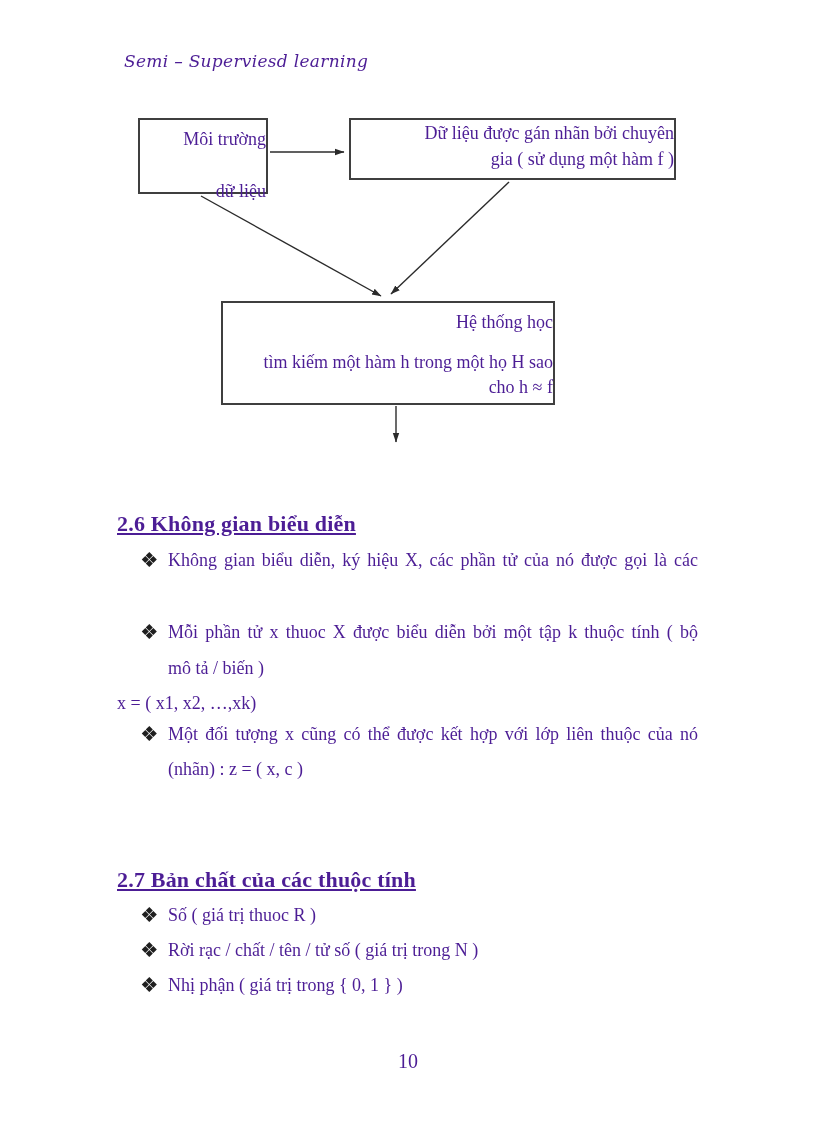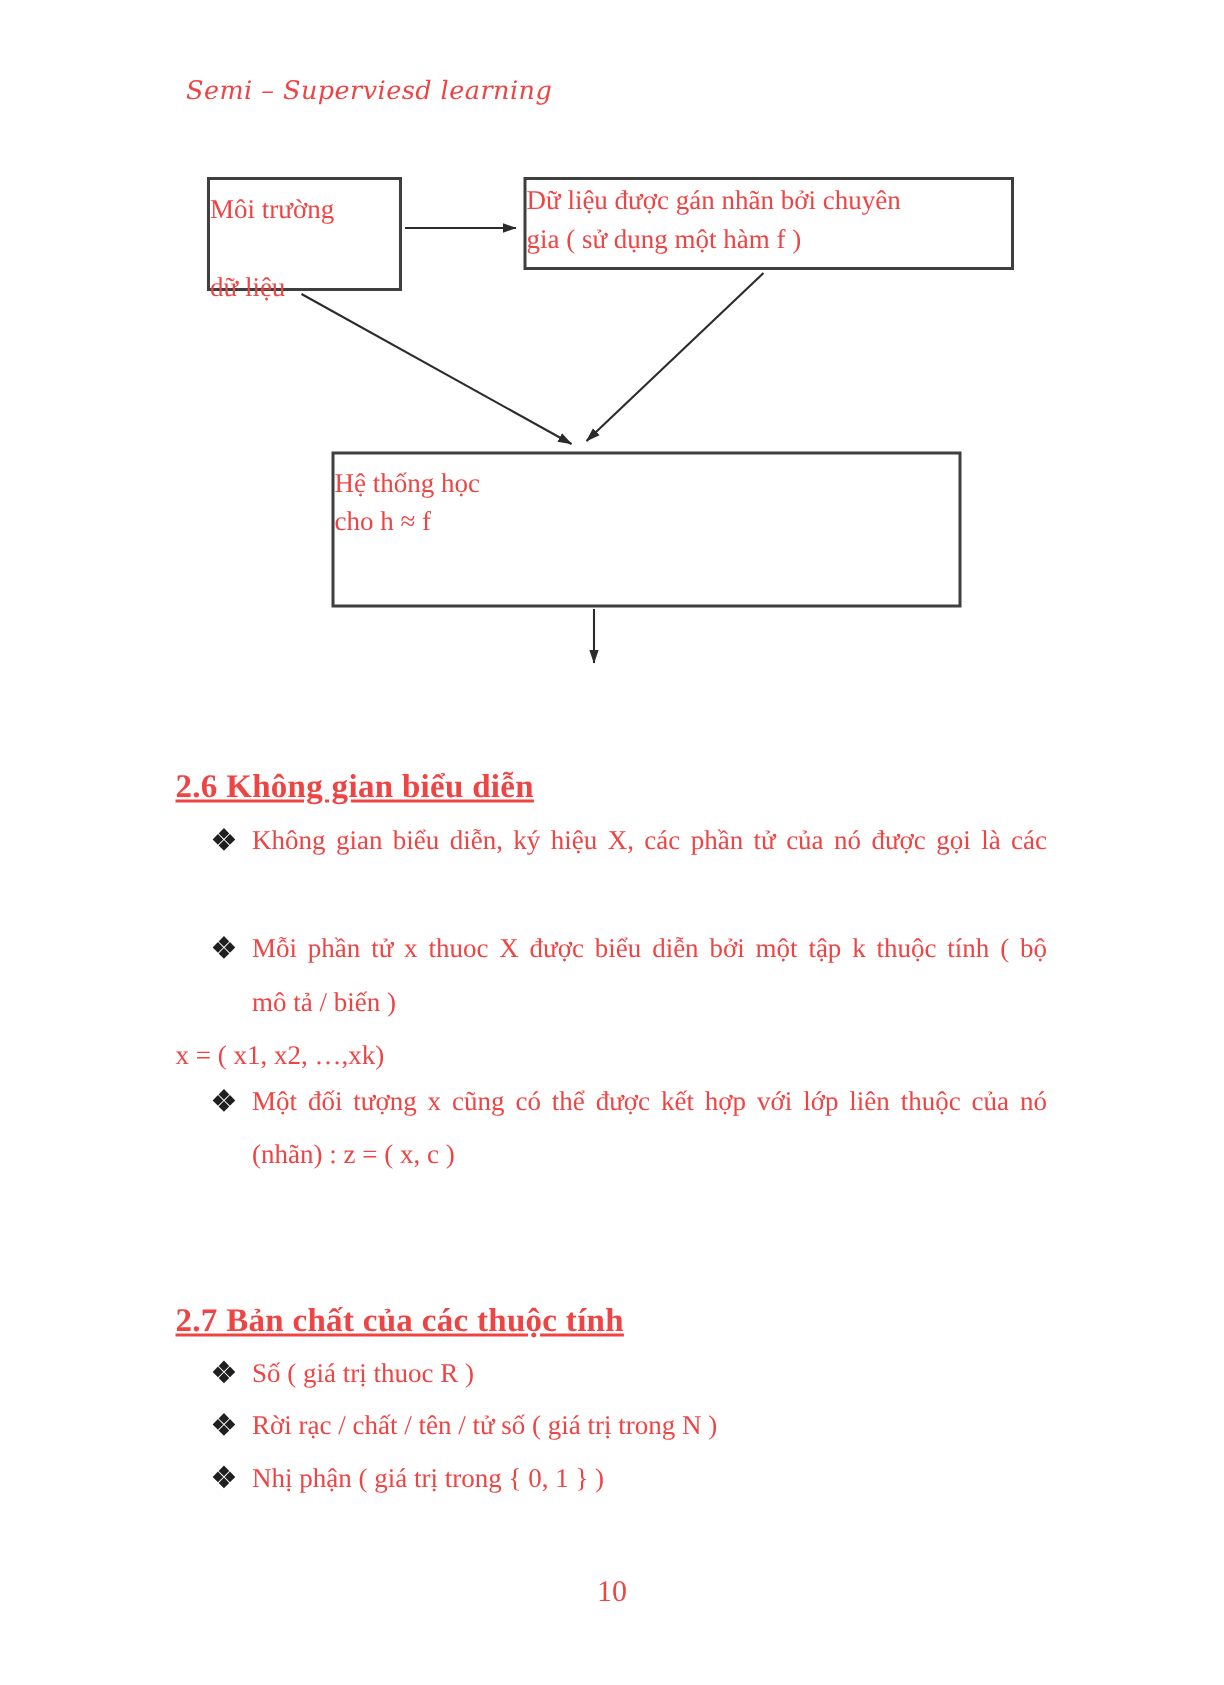--- a/index.html
+++ b/index.html
@@ -1,36 +1,36 @@
 <!DOCTYPE html>
 <html><head>
 <meta charset="utf-8">
 <style>
   html,body{margin:0;padding:0;background:#ffffff;}
   .page{
     position:relative;width:816px;height:1123px;background:#ffffff;
-    font-family:"Liberation Serif","DejaVu Serif",serif;color:#ef4444;
+    font-family:"Liberation Serif","DejaVu Serif",serif;color:#4c1d95;
     overflow:hidden;
   }
   .hdr{
     position:absolute;left:124px;top:51px;
     font-family:"DejaVu Serif","Liberation Serif",serif;
     font-style:italic;font-size:17px;white-space:nowrap;letter-spacing:0.3px;
   }
   
   .arrows{position:absolute;left:0;top:0;z-index:1;}
   .dbox{
     position:absolute;border:2px solid #3f3f3f;background:#ffffff;z-index:2;
-    text-align:left;font-size:18px;line-height:25px;box-sizing:border-box;
+    text-align:right;font-size:18px;line-height:25px;box-sizing:border-box;
   }
   .dbox .bl{display:block;}
   #box-env{left:138px;top:118px;width:130px;height:76px;padding-top:7px;}
   #box-env .bl2{margin-top:27px;}
   #box-label{left:349px;top:118px;width:327px;height:62px;padding-top:0;line-height:26px;}
-  #box-system{left:221px;top:301px;width:420px;height:104px;padding-top:7px;}
+  #box-system{left:221px;top:301px;width:334px;height:104px;padding-top:7px;}
   #box-system .bl2{margin-top:15px;}
   
   .tline{position:absolute;font-size:18px;line-height:24px;white-space:nowrap;}
   .just{white-space:normal;text-align:justify;text-align-last:justify;width:530px;}
   .h2{position:absolute;font-size:22px;font-weight:bold;white-space:nowrap;letter-spacing:0.2px;text-decoration:underline;}
   .pnum{position:absolute;left:0;top:1050px;width:816px;text-align:center;font-size:20px;}
   
   .dbul{position:absolute;width:12px;height:12px;display:block;}
   .dbul i{position:absolute;width:4.6px;height:4.6px;background:#1f1f1f;transform:rotate(45deg);}
   .dbul .dt{left:3.7px;top:-0.3px;}
@@ -62,20 +62,21 @@
     <span class="bl bl2">dữ liệu</span>
   </div>
 
   <div class="dbox" id="box-label">
     <span class="bl">Dữ liệu được gán nhãn bởi chuyên</span>
     <span class="bl">gia ( sử dụng một hàm f )</span>
   </div>
 
   <div class="dbox" id="box-system">
     <span class="bl">Hệ thống học</span>
+    <span class="bl bl2">tìm kiếm một hàm h trong một họ H sao</span>
     <span class="bl">cho h ≈ f</span>
   </div>
 
   <div class="h2" style="left:117px;top:511px">2.6 Không gian biểu diễn</div>
 
   <span class="dbul" style="left:143px;top:553px">
       <i class="dt"></i>
       <i class="dl"></i>
       <i class="dr"></i>
       <i class="db"></i>

